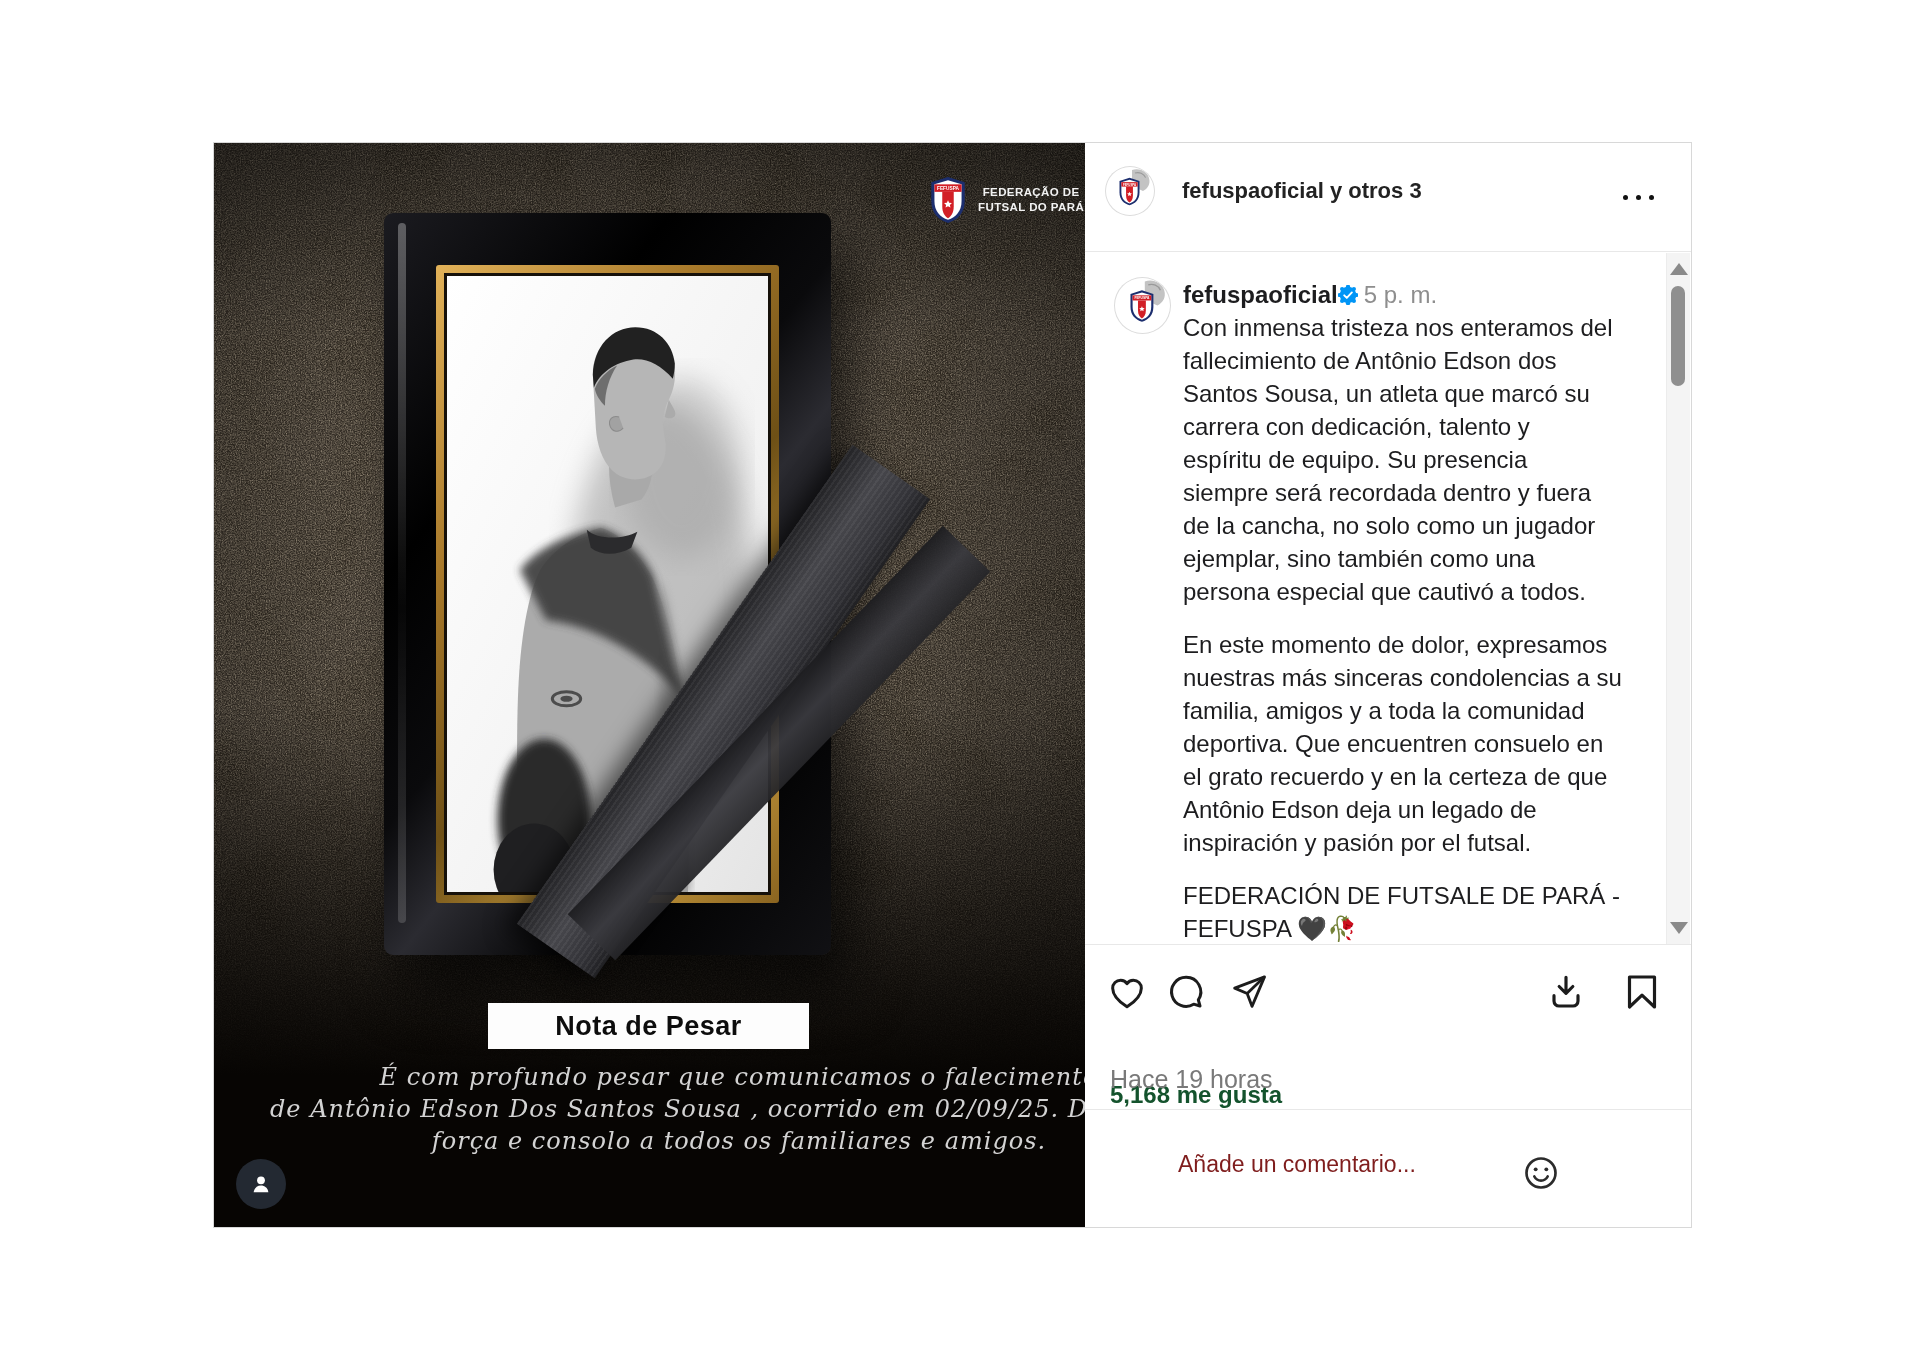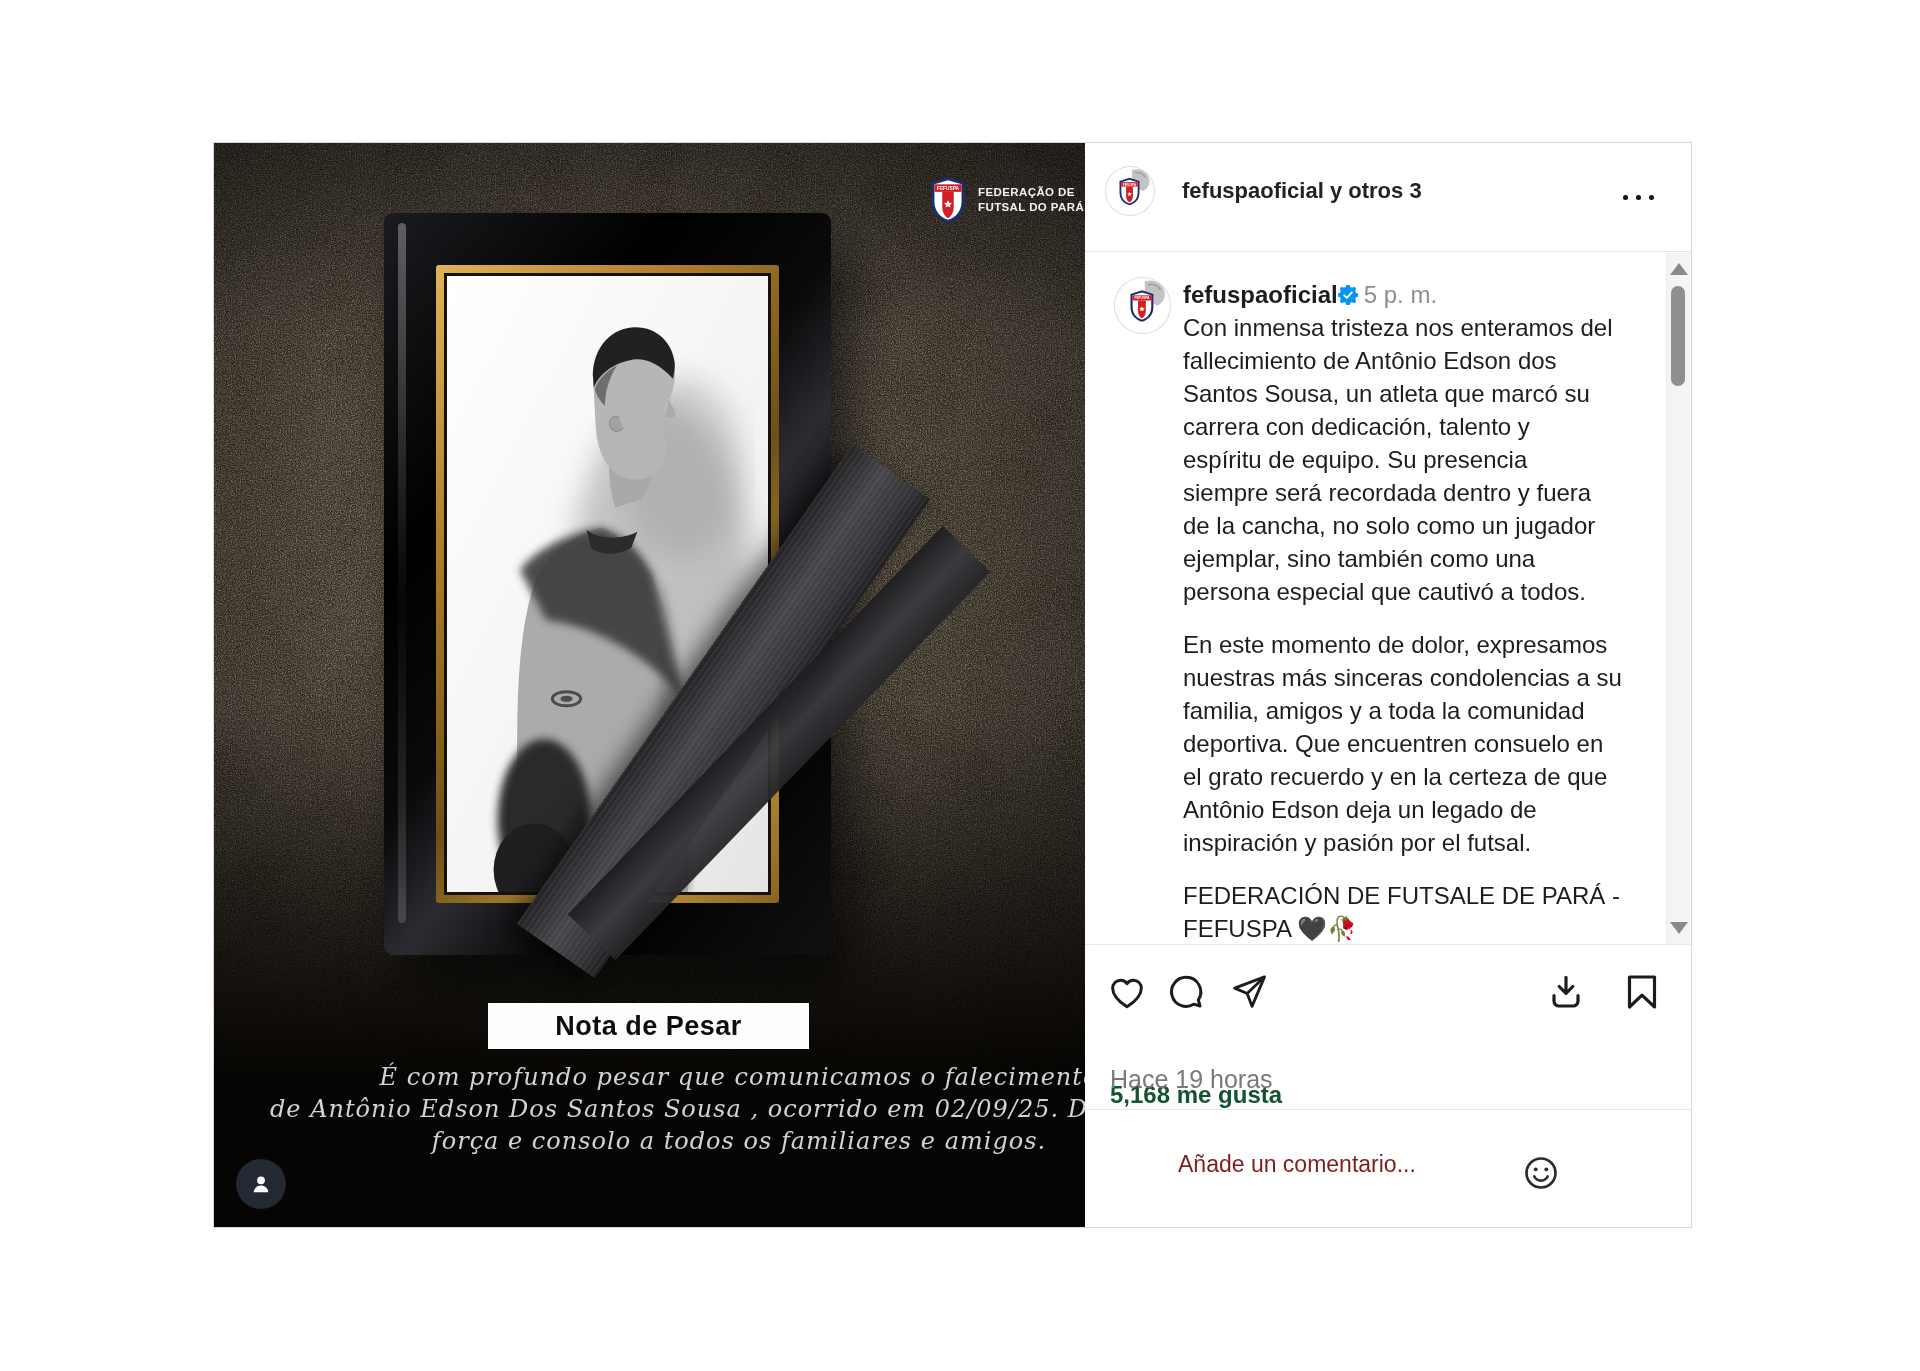--- a/index.html
+++ b/index.html
@@ -9,21 +9,21 @@
     box-sizing:border-box;border:1px solid #d8d8d8;background:#fff;}
   
   .post-image{position:absolute;left:0;top:0;width:871px;height:1084px;overflow:hidden;background:#221c14;}
   .soil-svg{position:absolute;left:0;top:0;}
   .vignette{position:absolute;inset:0;
     background:
       linear-gradient(to bottom, rgba(0,0,0,.38), rgba(0,0,0,0) 18%, rgba(0,0,0,0) 52%, rgba(8,6,4,.72) 76%, #070503 86%),
       radial-gradient(ellipse at 46% 38%, rgba(0,0,0,0) 30%, rgba(0,0,0,.5) 95%);}
   .img-logo{position:absolute;left:712px;top:33px;display:flex;align-items:center;gap:8px;}
   .img-logo .shield{width:44px;height:48px;}
-  .logo-text{color:#f2f2f2;font-size:11.5px;font-weight:bold;letter-spacing:.4px;line-height:15px;}
+  .logo-text{color:#f2f2f2;font-size:11.5px;font-weight:bold;letter-spacing:.4px;line-height:15px;text-align:center;}
   
   .frame{position:absolute;left:170px;top:70px;width:447px;height:742px;box-sizing:border-box;
     padding:52px;border-radius:9px;
     background:linear-gradient(128deg,#1b1b20 0%,#000 28%,#0a0a0c 47%,#2b2b31 58%,#000 76%,#111114 100%);
     box-shadow:20px 34px 55px rgba(0,0,0,.65);}
   .frame-gloss{position:absolute;left:14px;top:10px;width:8px;height:700px;border-radius:8px;
     background:linear-gradient(to bottom,rgba(255,255,255,.30),rgba(255,255,255,.02) 55%,rgba(255,255,255,.16));}
   .gold{width:100%;height:100%;box-sizing:border-box;padding:8px;border-radius:3px;
     background:linear-gradient(130deg,#e2b259 0%,#a8792a 30%,#6e5016 55%,#c79a3e 80%,#8a6420 100%);}
   .inner-dark{width:100%;height:100%;box-sizing:border-box;padding:3px;background:#16110a;}

